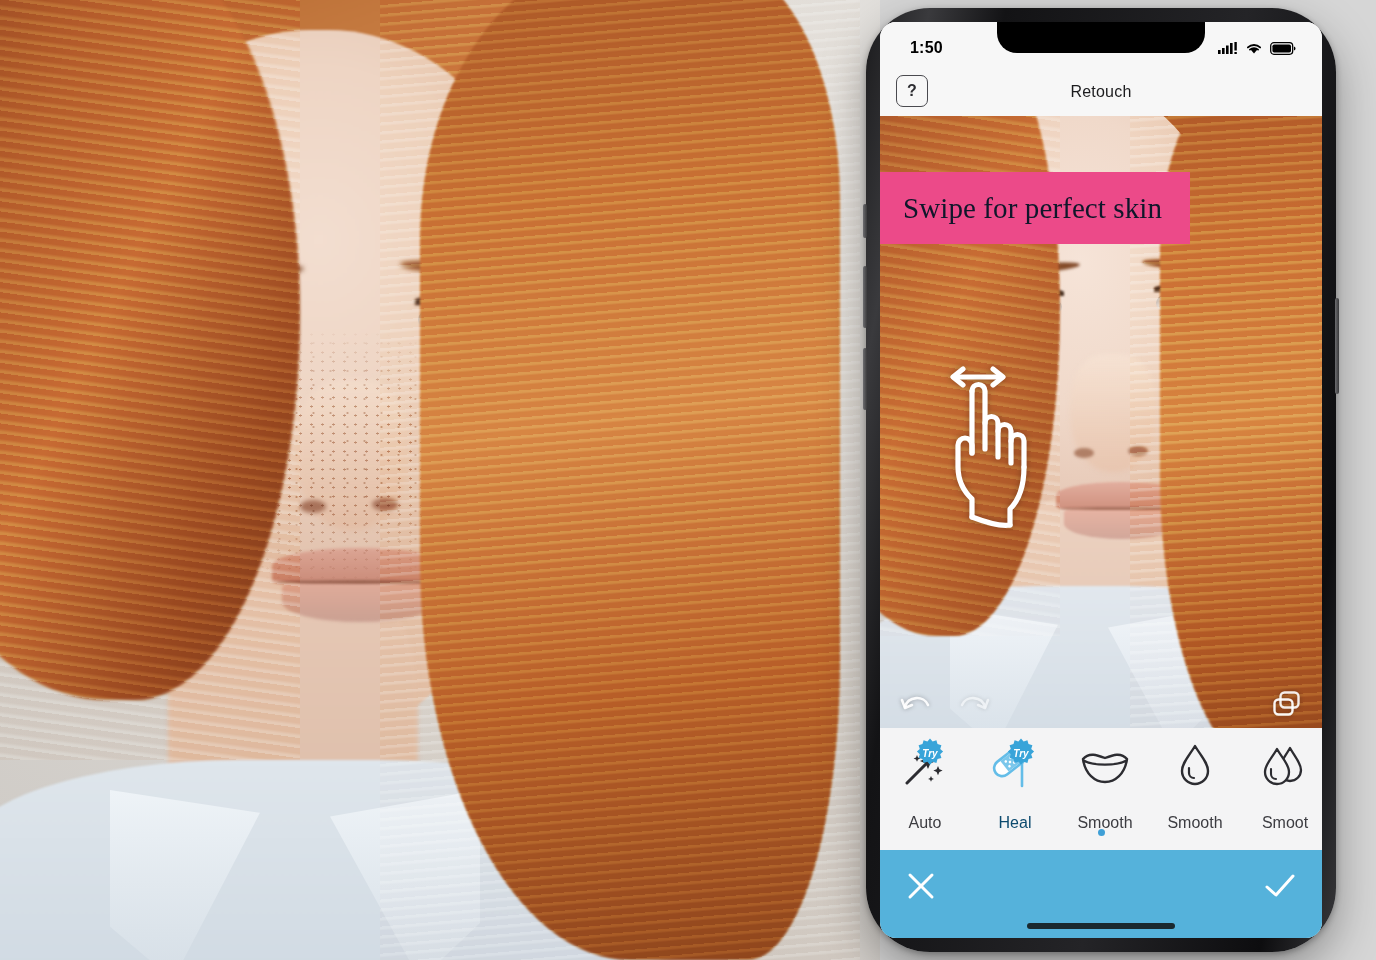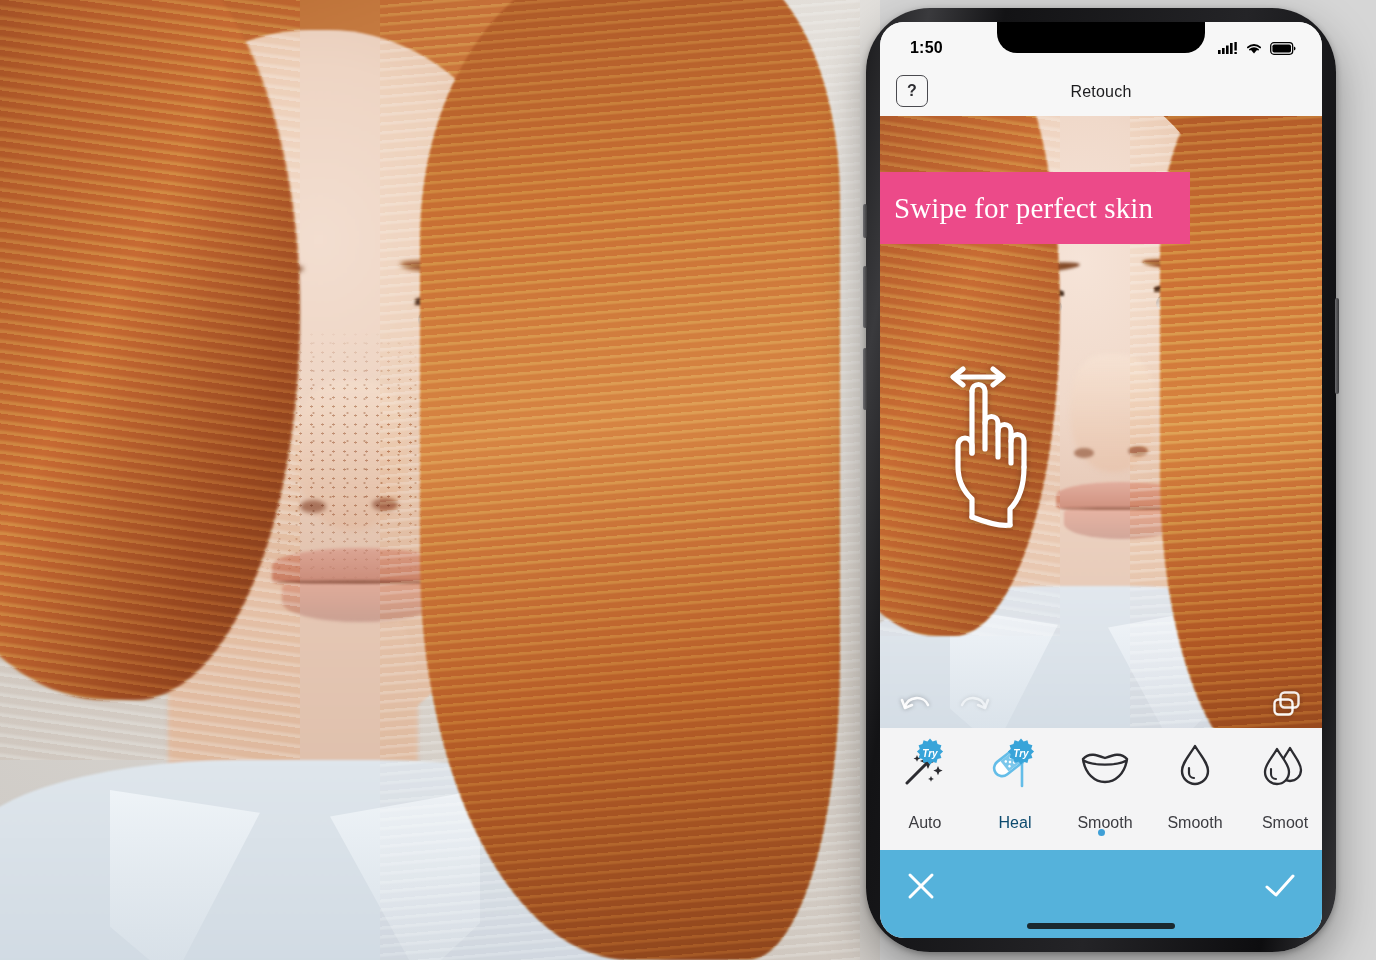--- a/index.html
+++ b/index.html
@@ -175,21 +175,21 @@
     background: linear-gradient(90deg,#6d6d70,#3a3a3c);
   }
   .phone .side-btn.s1 { top:196px;  height:34px; }
   .phone .side-btn.s2 { top:258px;  height:62px; }
   .phone .side-btn.s3 { top:340px;  height:62px; }
   .phone .side-btn.pwr{ left:auto; right:-3px; top:290px; height:96px; }
 
   .screen {
     position: relative;
     width: 442px; height: 916px;
-    border-radius: 24px;
+    border-radius: 16px;
     overflow: hidden;
     background: #ffffff;
   }
 
   
   .notch {
     position: absolute; left: 50%; top: 0; transform: translateX(-50%);
     width: 208px; height: 31px;
     background: #000;
     border-radius: 0 0 20px 20px;
@@ -321,25 +321,25 @@
 
   
   .banner {
     position:absolute; left:0; top:56px;
     width: 310px; height: 72px;
     background: #ec4a89;
     display:flex; align-items:center;
     z-index: 14;
   }
   .banner .txt {
-    color:#ffffff;
+    color:#0f172a;
     font-family: "Liberation Serif", "DejaVu Serif", serif;
     font-size: 29px;
     letter-spacing: .1px;
-    padding-left: 14px;
+    padding-left: 23px;
     white-space: nowrap;
   }
 
   
   .gesture { position:absolute; left:52px; top:245px; z-index: 16; }
 
   
   .canvas-controls {
     position:absolute; left:0; right:0; bottom:10px;
     display:flex; align-items:center; justify-content:space-between;

